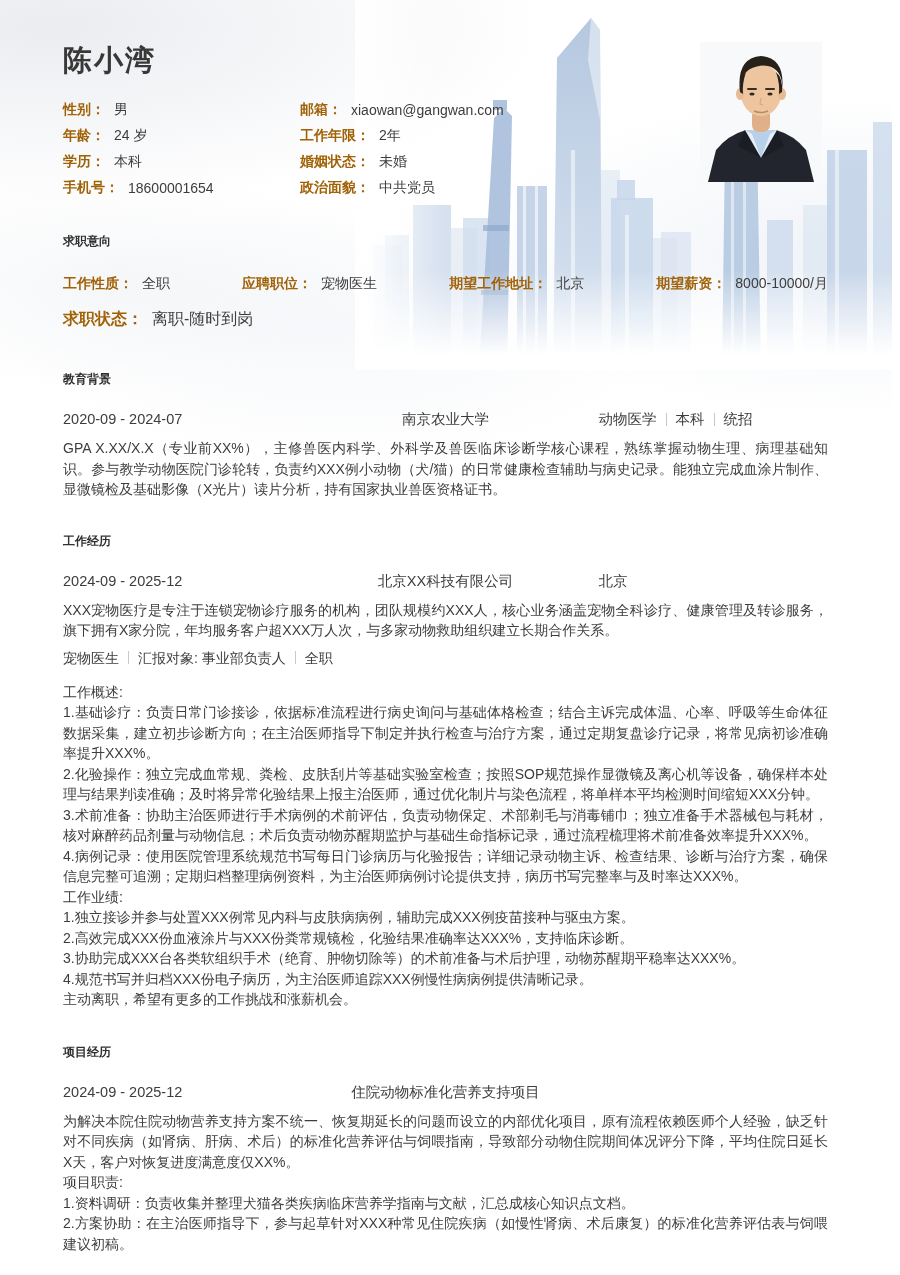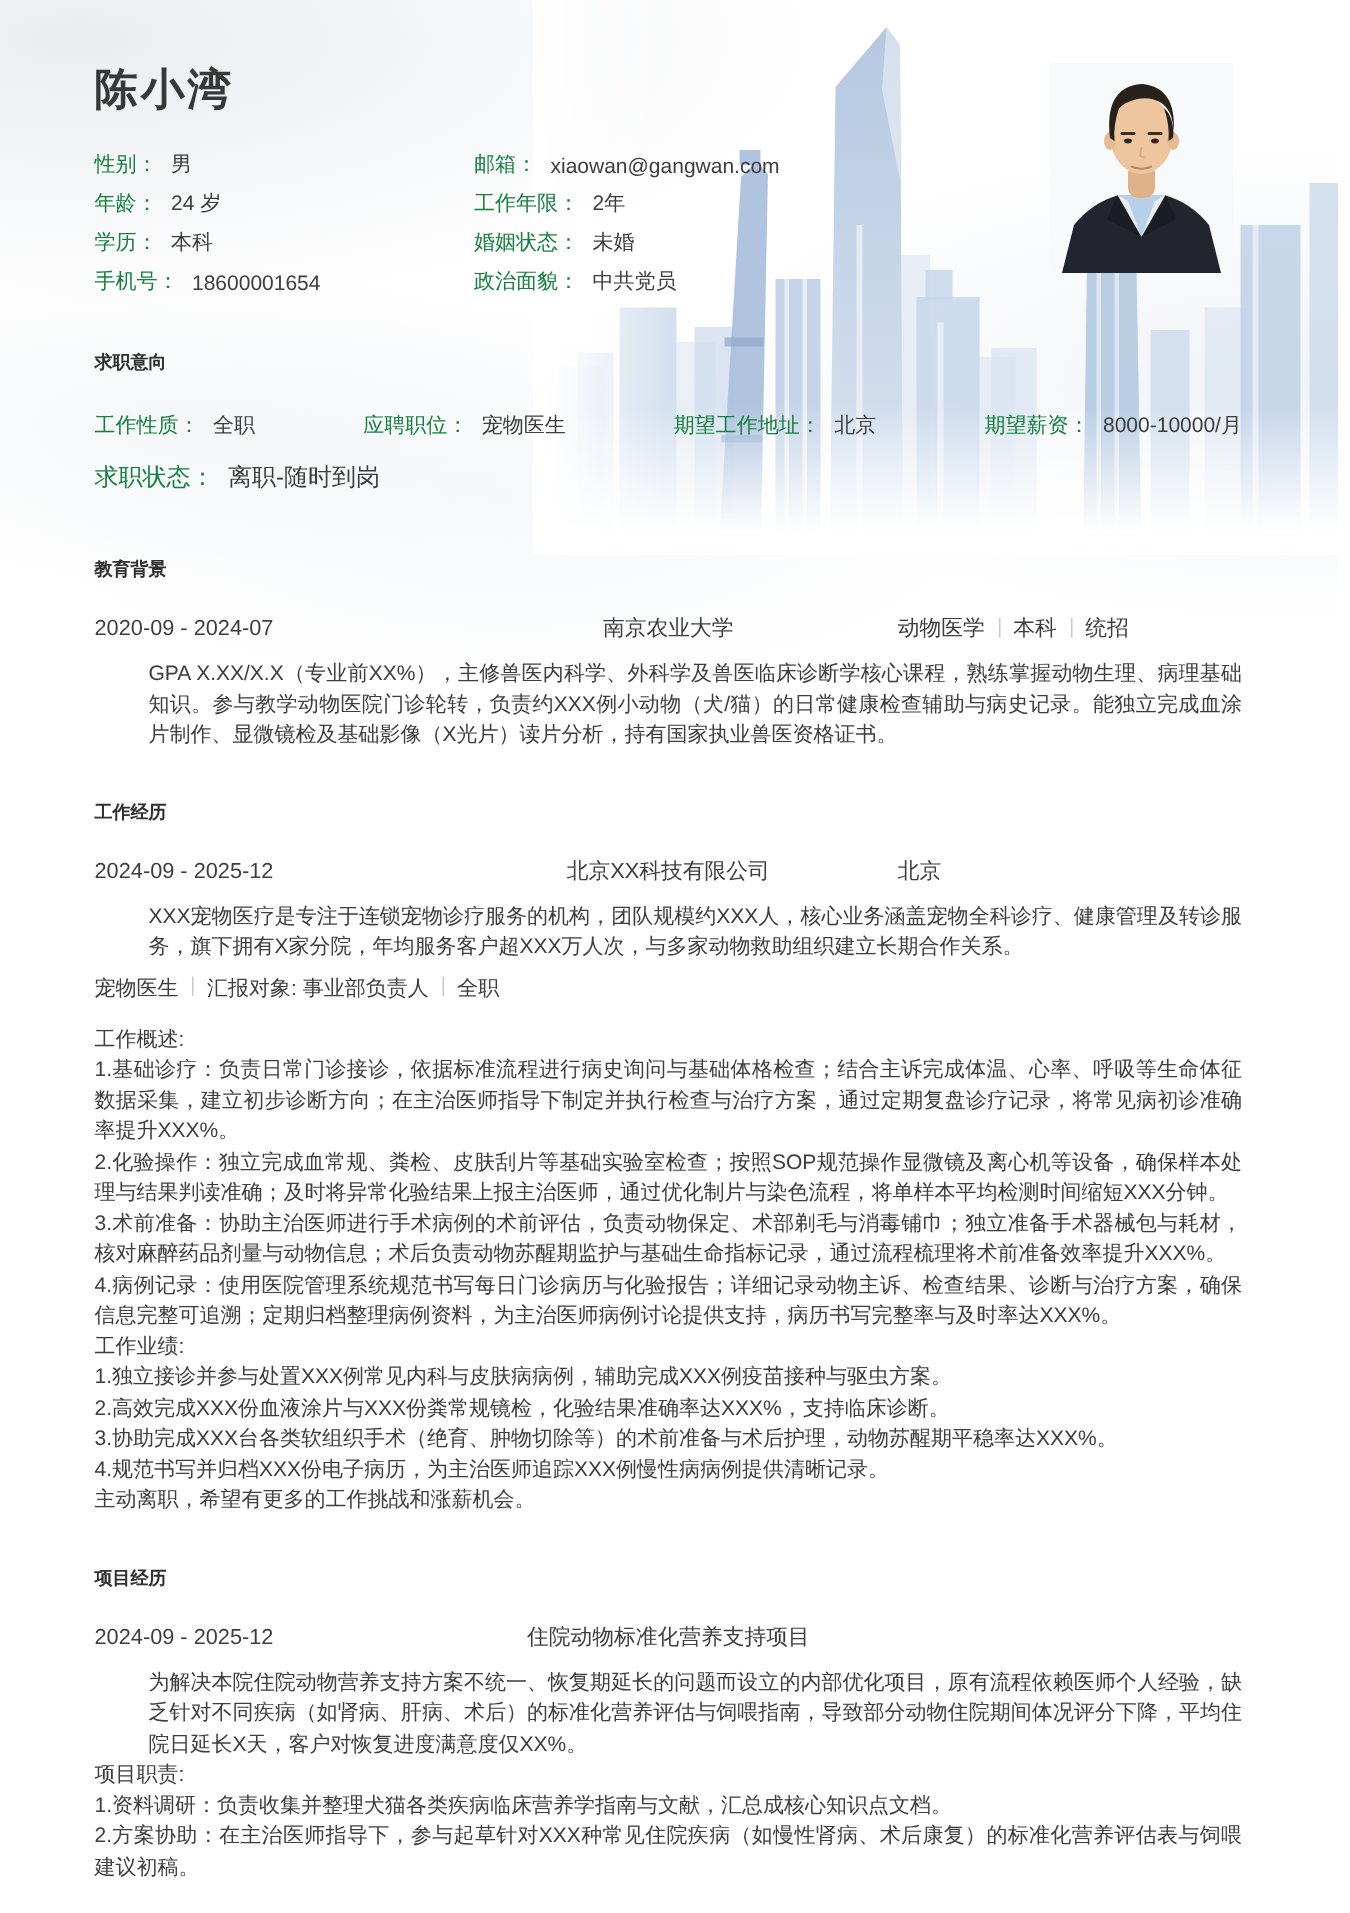--- a/index.html
+++ b/index.html
@@ -28,41 +28,41 @@
   }
   .content{position:relative;padding:0 64px 0 63px;}
 
   .name{
     margin:44px 0 0 0;font-size:29px;line-height:33px;font-weight:bold;
     color:#383838;letter-spacing:2px;
   }
   .info-grid{display:flex;margin-top:20px;}
   .info-col{display:flex;flex-direction:column;}
   .info-col.left{width:237px;}
-  .info-col.right{flex:1;margin-left:16px;}
+  .info-col.right{flex:1;}
   .info-row{height:26px;display:flex;align-items:center;font-size:14px;}
-  .lbl{color:#15803d;}
+  .lbl{color:#a16207;font-weight:bold;}
   .val{margin-left:9px;color:#3d3d3d;}
 
   .section-title{font-size:12px;line-height:24px;font-weight:bold;color:#303030;}
   .mt-ji{margin-top:28px;}
   .mt-edu{margin-top:38px;}
   .mt-work{margin-top:29px;}
   .mt-proj{margin-top:30px;}
 
   .ji-row1{display:flex;justify-content:space-between;margin-top:20px;font-size:14px;line-height:20px;}
   .ji-row2{margin-top:16px;font-size:16px;line-height:20px;}
   .ji-item{white-space:nowrap;}
 
   .tri-row{display:flex;margin-top:18px;font-size:14.5px;line-height:20px;align-items:baseline;}
   .tri-l{width:30%;text-align:left;}
   .tri-c{width:40%;text-align:center;}
   .tri-r{width:30%;text-align:left;}
 
-  .para{margin-top:9px;font-size:14px;line-height:20.5px;text-align:justify;margin-left:36px;}
+  .para{margin-top:9px;font-size:14px;line-height:20.5px;text-align:justify;}
   .block{font-size:14px;line-height:20.5px;text-align:justify;}
   .block .bline{text-align:justify;}
   .role-row{margin-top:7px;font-size:14px;line-height:20px;display:flex;align-items:center;}
   .overview{margin-top:14px;}
 
   .sep{display:inline-block;width:1px;height:13px;background:#c9c9c9;margin:0 9px;vertical-align:-2px;}
   .sep-f{width:1px;height:13px;background:#c9c9c9;margin:0 9px;}
 </style>
 </head>
 <body>

